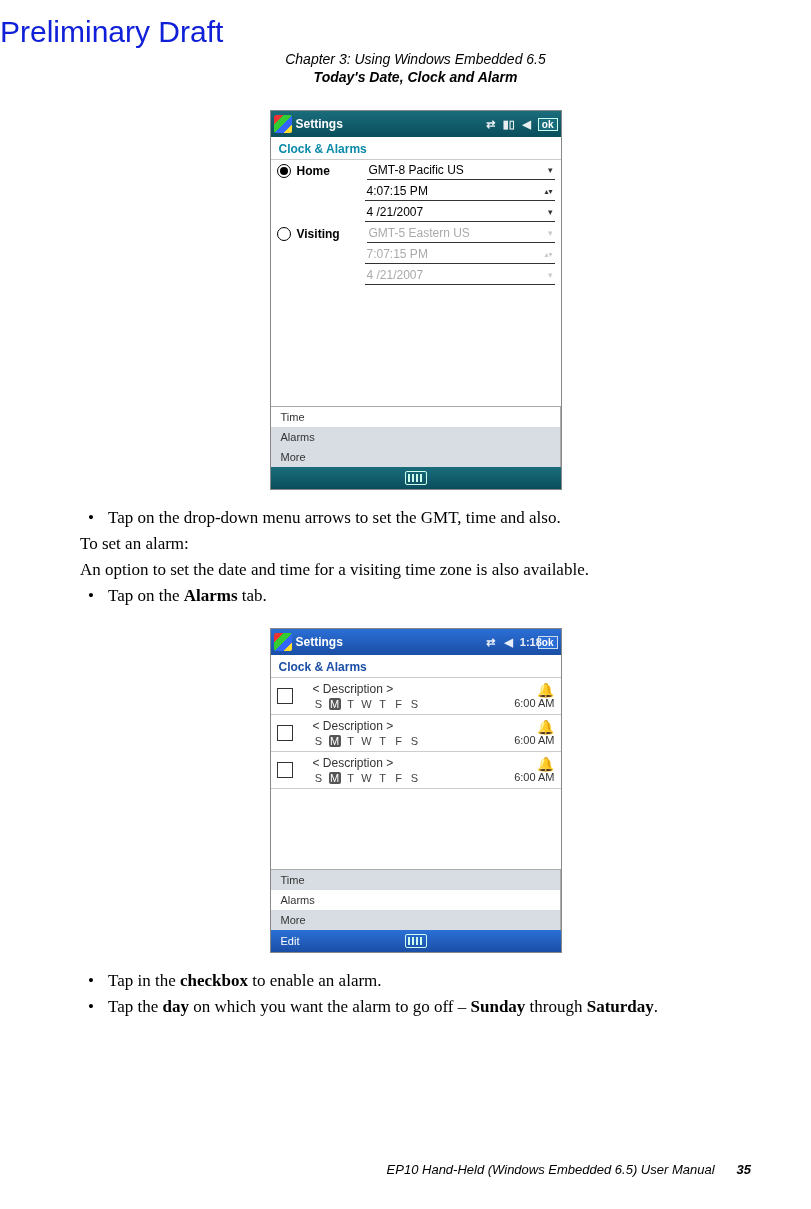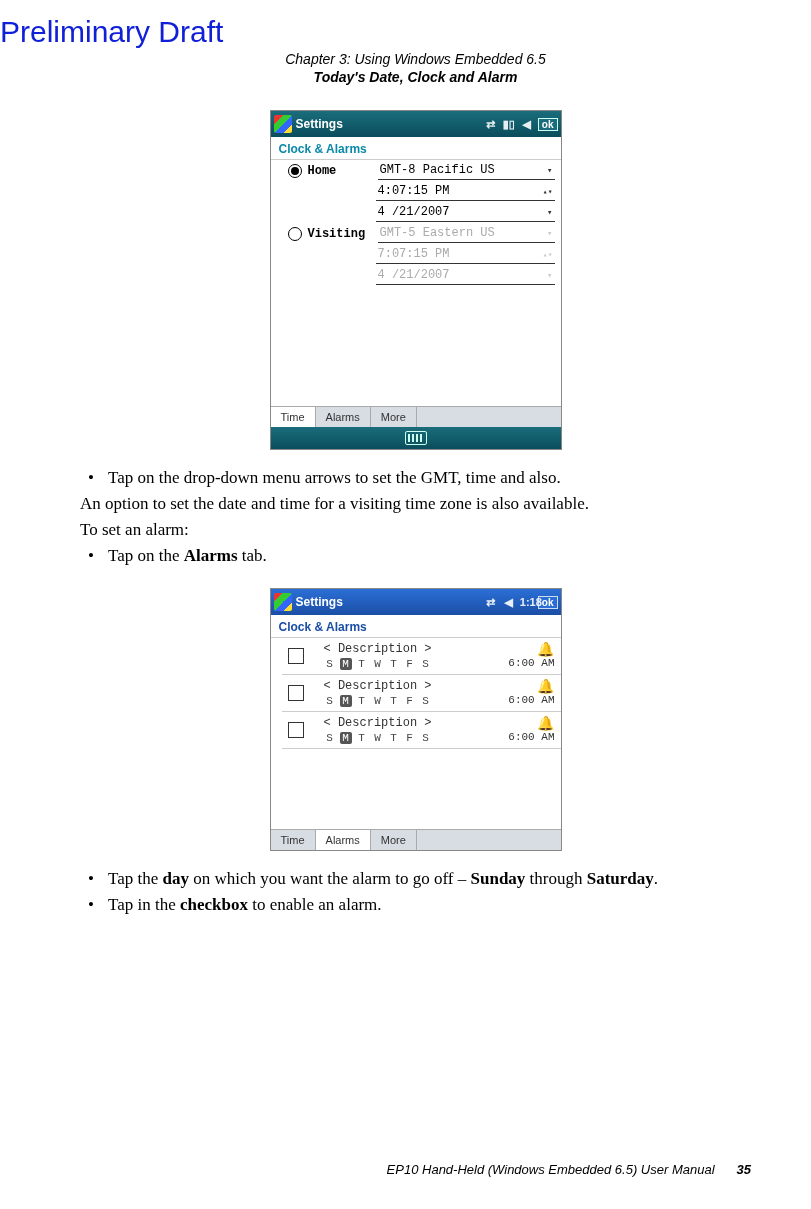--- a/index.html
+++ b/index.html
@@ -83,23 +83,22 @@
     font-weight: 700;
     color: #0a8aa8;
     padding: 5px 8px 3px 8px;
     border-bottom: 1px solid #ccc;
     background: #fff;
   }
   .subheader2 { color: #1a4ea6; }
 
   .formarea {
     background: #fff;
-    font-family: Liberation Mono, monospace;
+    font-family: Liberation Sans, sans-serif;
     font-size: 12px;
-    padding-left: 11px;
   }
   .formrow { display: flex; align-items: center; padding: 1px 6px; }
   .radio {
     width: 12px; height: 12px; border: 1.5px solid #000; border-radius: 50%;
     margin-right: 6px; position: relative; flex-shrink: 0;
   }
   .radio.on::after { content: ""; position: absolute; top: 2px; left: 2px; width: 8px; height: 8px; background: #000; border-radius: 50%; }
   .formrow .lbl { font-weight: 700; width: 60px; }
   .dd {
     flex: 1; display: flex; justify-content: space-between; align-items: center;
@@ -110,20 +109,21 @@
   .dd.disabled { color: #aaa; }
   .dd.disabled .arrow { color: #ccc; }
   .blank1 { height: 120px; background: #fff; }
 
   .tabs {
     display: flex;
     font-family: Tahoma, sans-serif;
     font-size: 11px;
     background: #d8dde4;
     border-top: 1px solid #aaa;
+    flex-direction: column;
   }
   .tab {
     padding: 4px 10px;
     border-right: 1px solid #aaa;
     color: #333;
   }
   .tab.active { background: #fff; }
 
   .softbar {
     height: 22px;
@@ -258,22 +258,22 @@
       <div class="tab">More</div>
     </div>
     <div class="softbar teal">
       <div class="kbicon"></div>
     </div>
   </div>
 
   <ul>
     <li>Tap on the drop-down menu arrows to set the GMT, time and also.</li>
   </ul>
+  <p>To set an alarm:</p>
   <p>An option to set the date and time for a visiting time zone is also available.</p>
-  <p>To set an alarm:</p>
   <ul>
     <li>
       <span>Tap on the </span><span class="b">Alarms</span><span> tab.</span>
     </li>
   </ul>
 
   <div class="shot shot2">
     <div class="titlebar titlebar2">
       <div class="flag"></div>
       <div class="title">Settings</div>
@@ -341,28 +341,32 @@
             <div>6:00 AM</div>
           </div>
         </div>
       </div>
     <div class="blank2"></div>
     <div class="tabs">
       <div class="tab">Time</div>
       <div class="tab active">Alarms</div>
       <div class="tab">More</div>
     </div>
+    <div class="softbar blue">
+      <span class="left">Edit</span>
+      <div class="kbicon"></div>
+    </div>
   </div>
 
   <ul>
     <li>
-      <span>Tap the </span><span class="b">day</span><span> on which you want the alarm to go off – </span><span class="b">Sunday</span><span> through </span><span class="b">Saturday</span><span>.</span>
+      <span>Tap in the </span><span class="b">checkbox</span><span> to enable an alarm.</span>
     </li>
     <li>
-      <span>Tap in the </span><span class="b">checkbox</span><span> to enable an alarm.</span>
+      <span>Tap the </span><span class="b">day</span><span> on which you want the alarm to go off – </span><span class="b">Sunday</span><span> through </span><span class="b">Saturday</span><span>.</span>
     </li>
   </ul>
 
   <div class="footer">
     <span>EP10 Hand-Held (Windows Embedded 6.5) User Manual</span>
     <span class="pn">35</span>
   </div>
 </div>
 
 </body></html>

